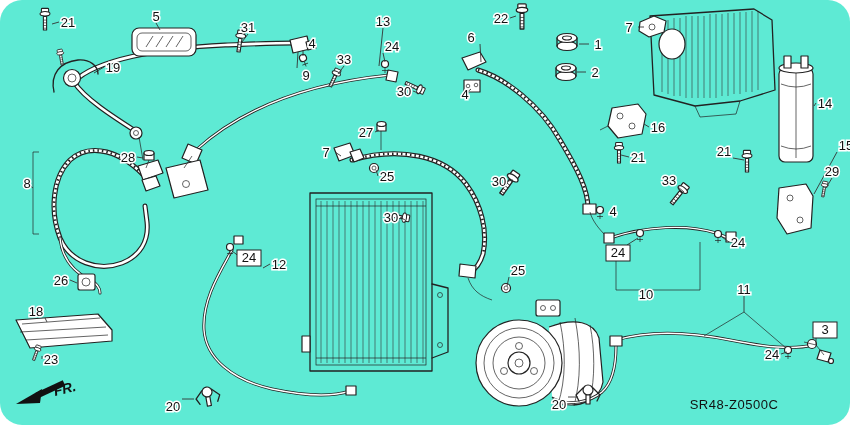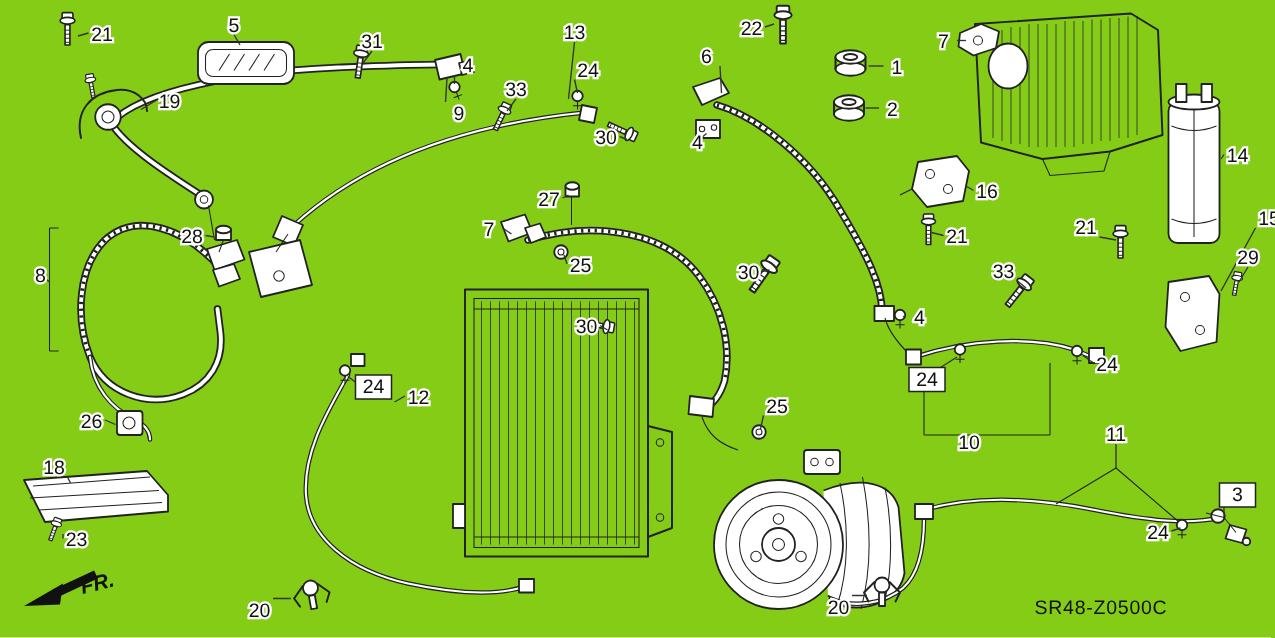--- a/index.html
+++ b/index.html
@@ -1,16 +1,16 @@
 <!DOCTYPE html>
 <html><head>
 <meta charset="utf-8">
 <style>
   html,body{margin:0;padding:0;background:#fff;}
-  .stage{position:relative;width:850px;height:425px;background:#84cc16;overflow:hidden;}
+  .stage{position:relative;width:850px;height:425px;background:#5eead4;overflow:hidden;border-radius:22px;}
   svg{display:block;width:850px;height:425px;}
   .ln{fill:none;stroke:#222;stroke-width:1.3;stroke-linejoin:round;stroke-linecap:round;}
   .thin{fill:none;stroke:#222;stroke-width:.7;}
   .fin{fill:none;stroke:#333;stroke-width:.6;}
   .part{fill:#fff;stroke:#222;stroke-width:1.2;stroke-linejoin:round;}
   .solid{fill:#111;stroke:none;}
   .hose{fill:none;stroke:#222;stroke-width:5;stroke-linecap:round;}
   .hosecore{fill:none;stroke:#fff;stroke-width:2.6;stroke-linecap:round;}
   .hosebraid{fill:none;stroke:#222;stroke-width:2.6;stroke-dasharray:1.5 3;stroke-linecap:butt;}
   .pipe{fill:none;stroke:#222;stroke-width:3;stroke-linecap:round;}

